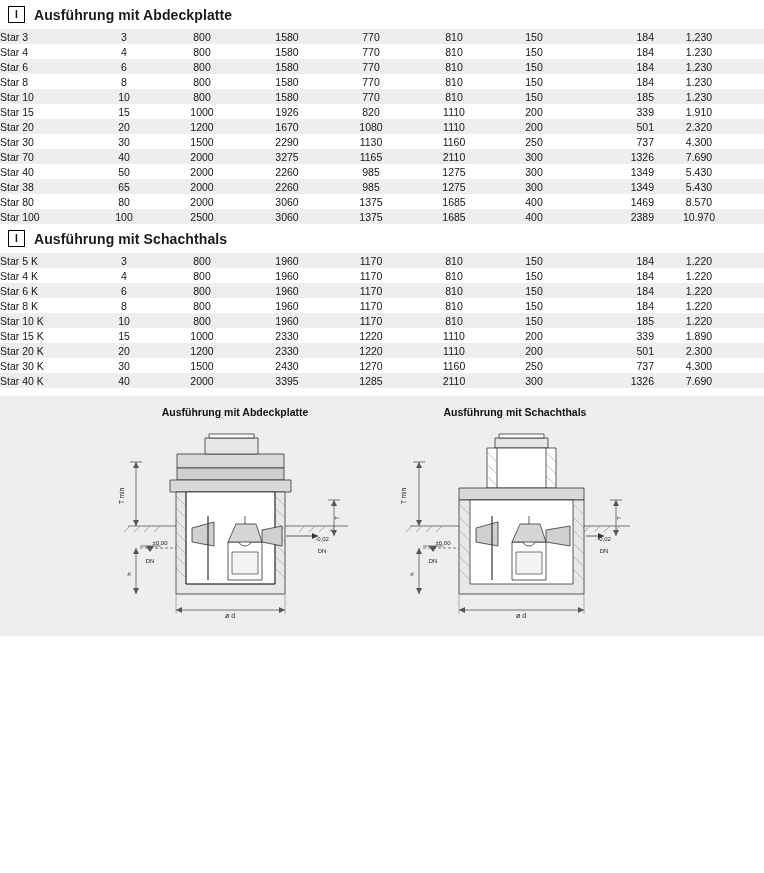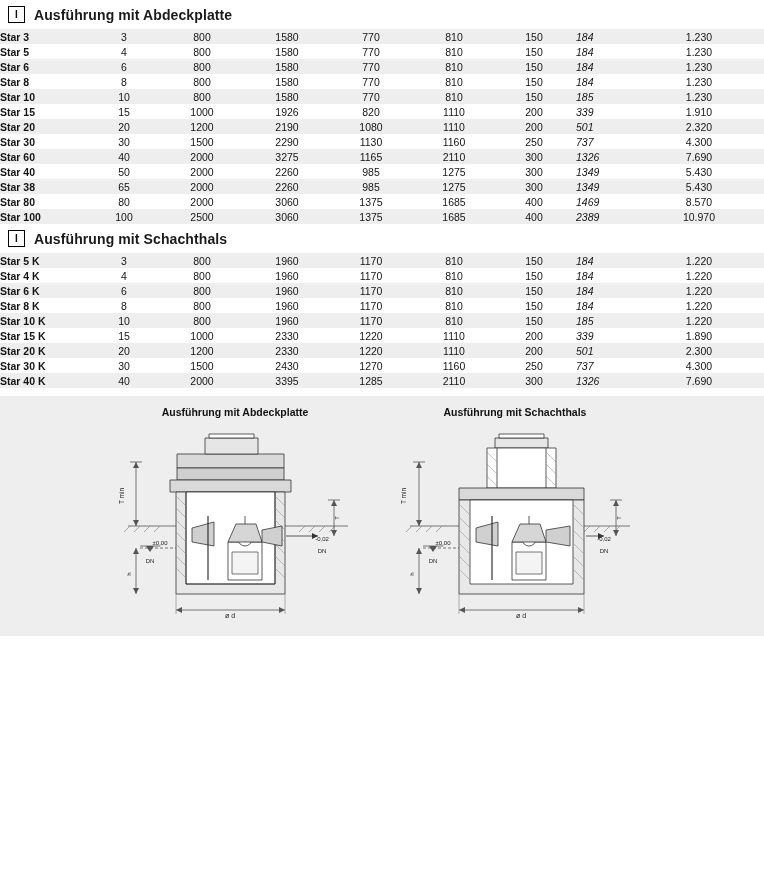--- a/index.html
+++ b/index.html
@@ -65,24 +65,23 @@
     color: #141414;
     padding: 0 6px 0 0;
     white-space: nowrap;
     overflow: hidden;
   }
   table.spec tr.odd td { background: #eeeeee; }
   table.spec tr.even td { background: #ffffff; }
   td.c-name {
     text-align: left;
     padding-left: 8px;
-    font-weight: bold;
   }
   td.c-num { text-align: center; }
-  td.c-italic { font-style: italic; text-align: left; }
+  td.c-italic { text-align: right; }
 
   .sp-1 { width: 92px; }
   .sp-2 { width: 70px; }
   .sp-3 { width: 86px; }
   .sp-4 { width: 84px; }
   .sp-5 { width: 84px; }
   .sp-6 { width: 82px; }
   .sp-7 { width: 78px; }
   .sp-8 { width: 84px; }
   .sp-9 { width: 84px; }
@@ -146,21 +145,21 @@
         <td class="c-num">1580</td>
         <td class="c-num">770</td>
         <td class="c-num">810</td>
         <td class="c-num">150</td>
         <td class="c-italic">184</td>
         <td class="c-num">1.230</td>
         <td class="c-num">1.750</td>
 
       </tr>
       <tr class="even">
-        <td class="c-name">Star 5</td>
+        <td class="c-name">Star 4</td>
         <td class="c-num">4</td>
         <td class="c-num">800</td>
         <td class="c-num">1580</td>
         <td class="c-num">770</td>
         <td class="c-num">810</td>
         <td class="c-num">150</td>
         <td class="c-italic">184</td>
         <td class="c-num">1.230</td>
         <td class="c-num">1.750</td>
 
@@ -214,21 +213,21 @@
         <td class="c-num">200</td>
         <td class="c-italic">339</td>
         <td class="c-num">1.910</td>
         <td class="c-num">2.630</td>
 
       </tr>
       <tr class="odd">
         <td class="c-name">Star 20</td>
         <td class="c-num">20</td>
         <td class="c-num">1200</td>
-        <td class="c-num">2190</td>
+        <td class="c-num">1670</td>
         <td class="c-num">1080</td>
         <td class="c-num">1110</td>
         <td class="c-num">200</td>
         <td class="c-italic">501</td>
         <td class="c-num">2.320</td>
         <td class="c-num">3.540</td>
 
       </tr>
       <tr class="even">
         <td class="c-name">Star 30</td>
@@ -237,21 +236,21 @@
         <td class="c-num">2290</td>
         <td class="c-num">1130</td>
         <td class="c-num">1160</td>
         <td class="c-num">250</td>
         <td class="c-italic">737</td>
         <td class="c-num">4.300</td>
         <td class="c-num">5.990</td>
 
       </tr>
       <tr class="odd">
-        <td class="c-name">Star 60</td>
+        <td class="c-name">Star 70</td>
         <td class="c-num">40</td>
         <td class="c-num">2000</td>
         <td class="c-num">3275</td>
         <td class="c-num">1165</td>
         <td class="c-num">2110</td>
         <td class="c-num">300</td>
         <td class="c-italic">1326</td>
         <td class="c-num">7.690</td>
         <td class="c-num">10.160</td>
 

